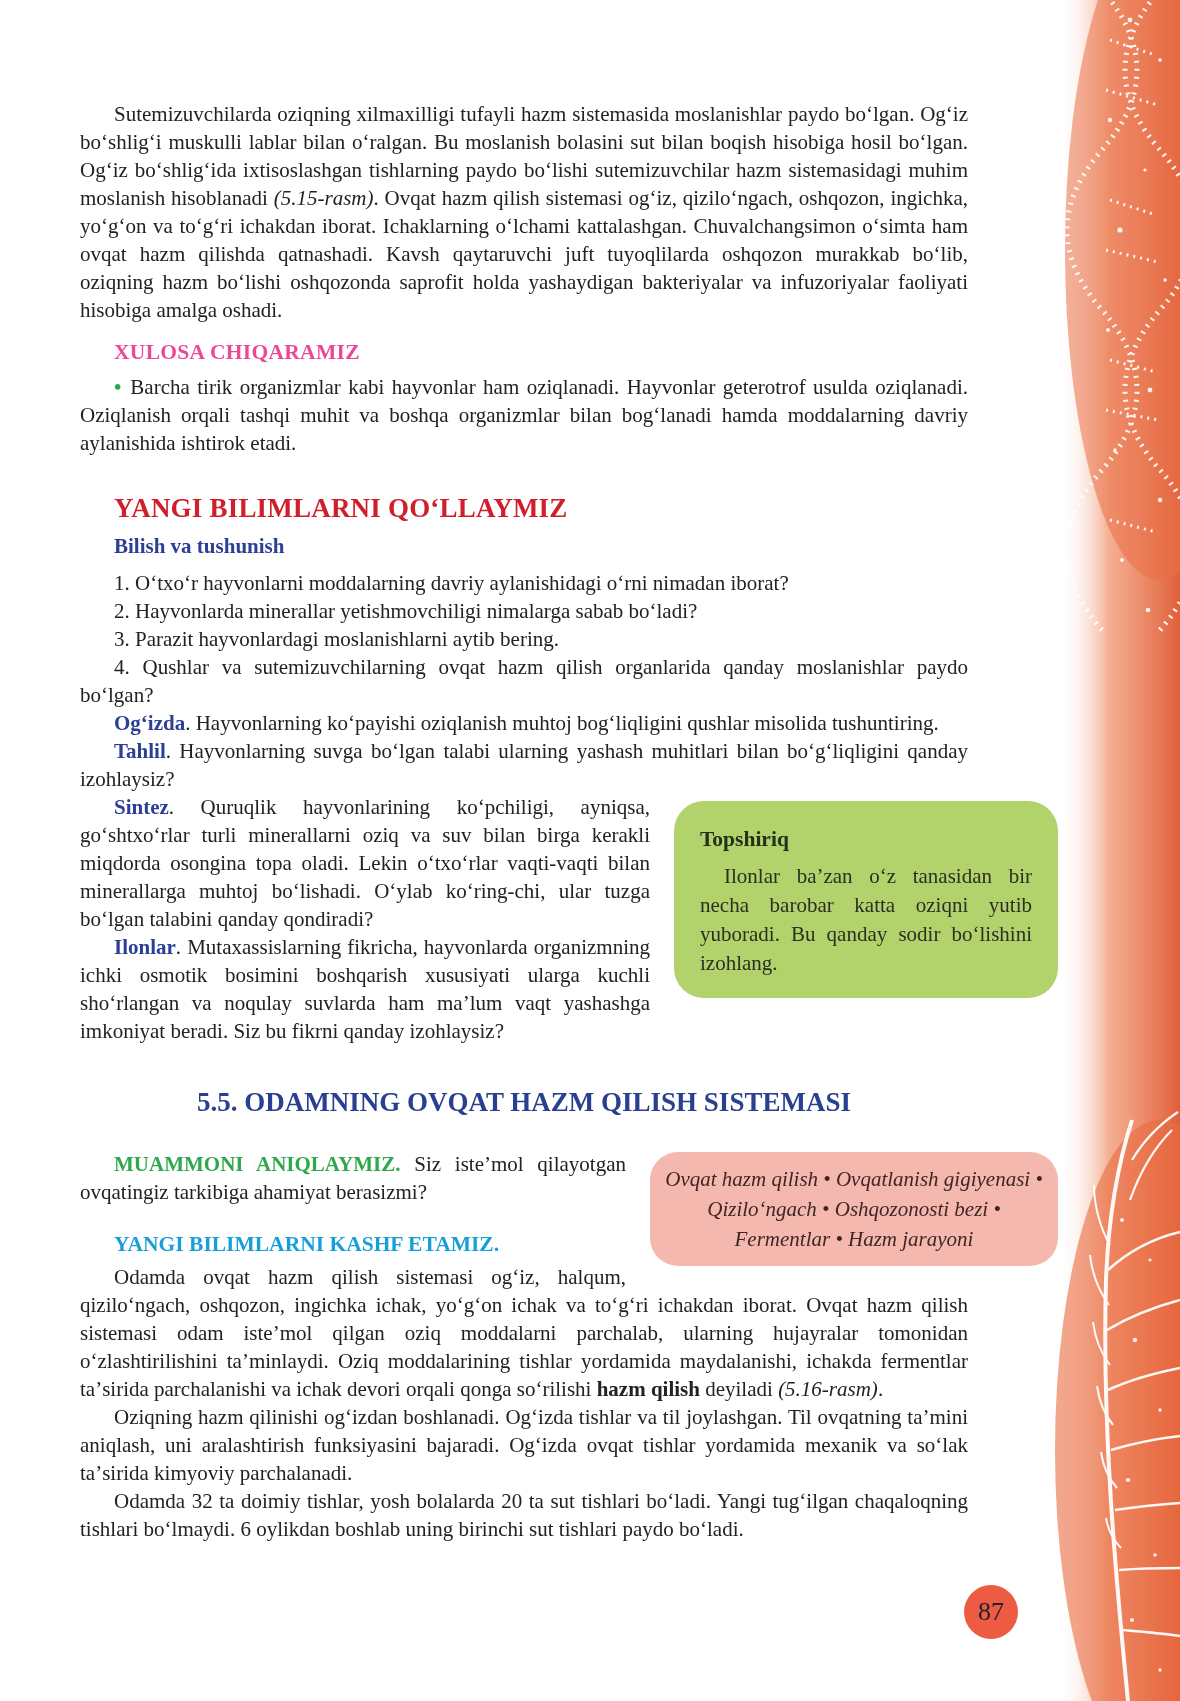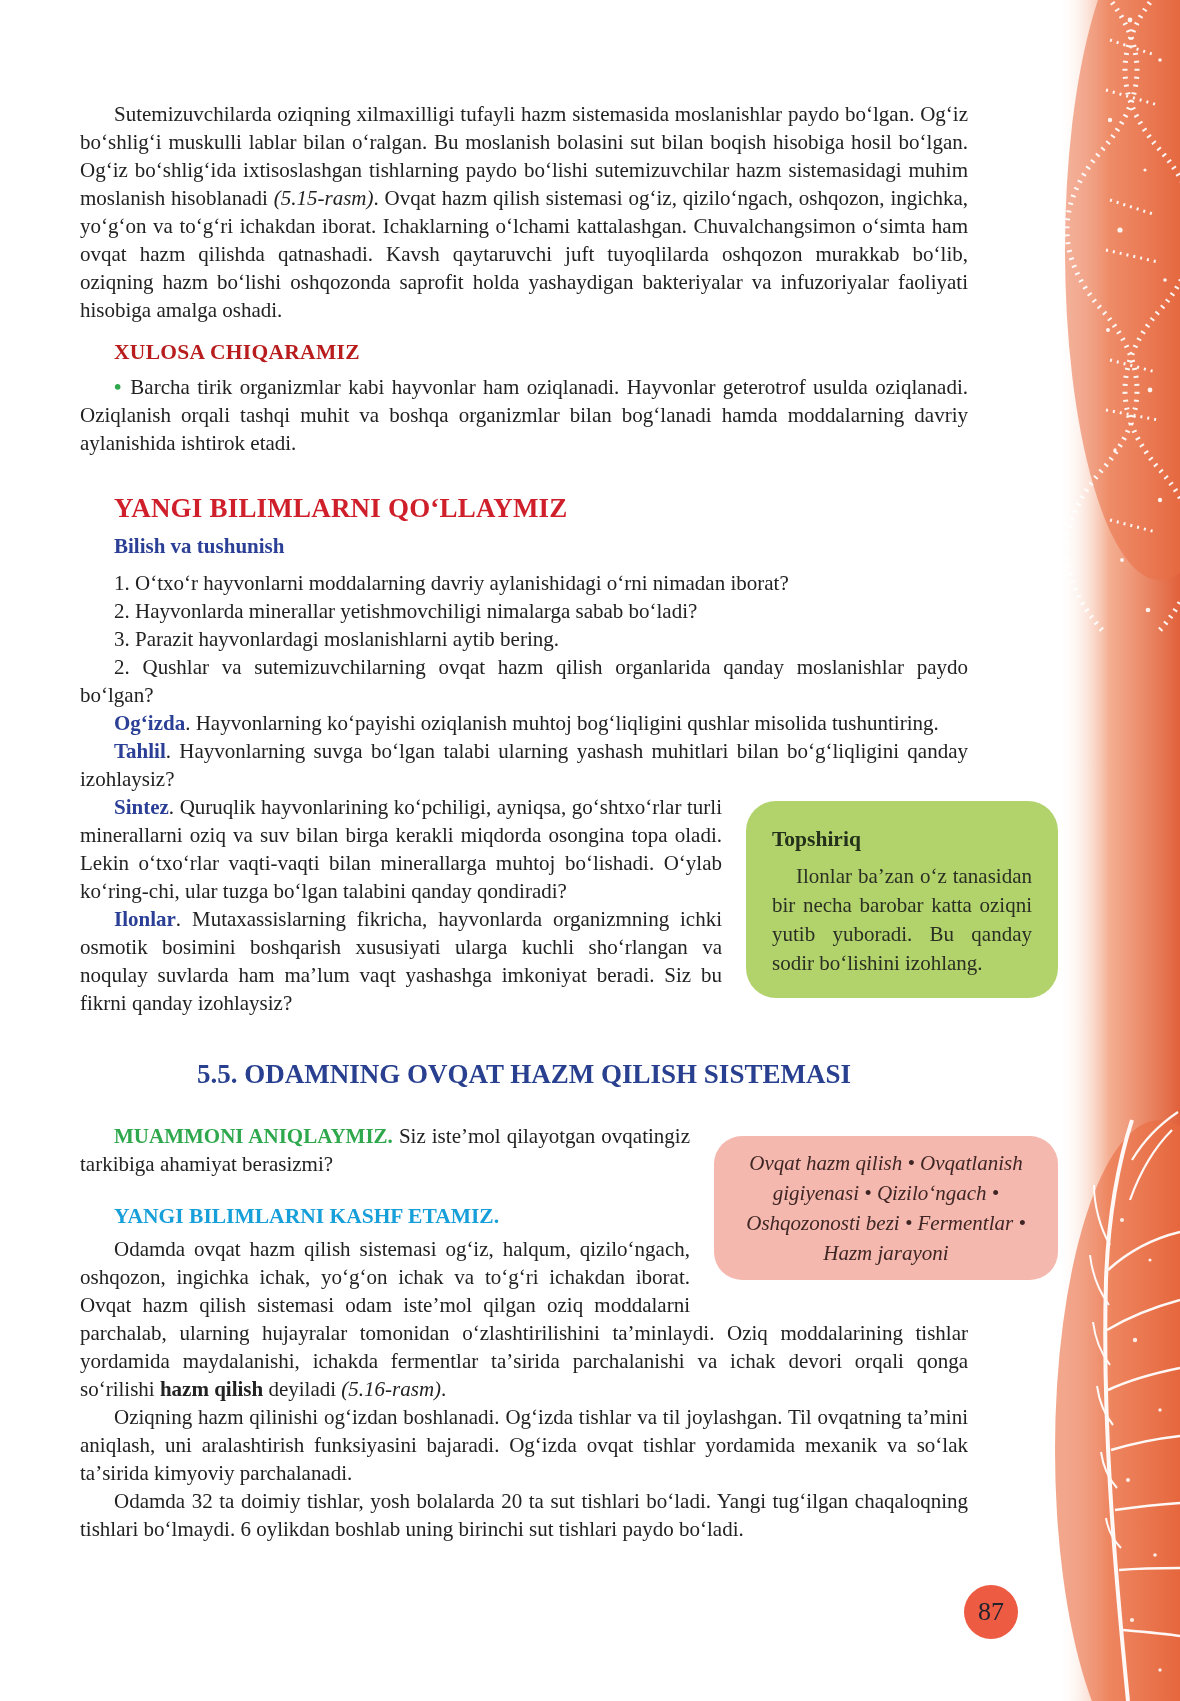--- a/index.html
+++ b/index.html
@@ -11,49 +11,49 @@
     position:relative;
     overflow:hidden;
   }
   .content {
     position:relative; z-index:2;
     padding:100px 212px 0 80px;
   }
   p.body { font-size:21px; line-height:28px; text-align:justify; margin:0; }
   .ind { text-indent:34px; }
   .h-dark {
-    font-size:21.5px; font-weight:bold; color:#b91c1c;
+    font-size:21.5px; font-weight:bold; color:#ec4899;
     margin:16px 0 8px; padding-left:34px; letter-spacing:.3px;
   }
   .h-red  { color:var(--red-heading,#cf1f2a); margin:36px 0 10px; padding-left:34px; font-size:27px; font-weight:bold; letter-spacing:.2px;}
   .h-blue { color:var(--blue-label,#2b3f96); margin:0 0 10px; padding-left:34px; font-size:21px; font-weight:bold; }
   .h-cyan { color:var(--cyan-heading,#179fd9); margin:26px 0 6px; padding-left:34px; font-size:21.5px; font-weight:bold; }
   .h-section {
     clear:both; color:var(--section-heading,#28408f);
     text-align:center; font-size:27px; font-weight:bold;
     margin:42px 0 32px;
   }
   .bullet { color:var(--green-heading,#2fa84d); padding-right:9px; font-weight:bold; }
   .lead-blue  { color:var(--blue-label,#2b3f96); font-weight:bold; }
   .lead-green { color:var(--green-heading,#2fa84d); font-weight:bold; }
 
   .green-box {
-    float:right; width:312px;
+    float:right; width:384px;
     margin:8px -90px 14px 24px;
     background:var(--green-box-bg,#b2d36c);
     border-radius:30px;
     padding:26px 26px 20px;
     box-sizing:border-box;
   }
   .green-box h4 { margin:0 0 10px; font-size:21.5px; font-weight:bold; color:#23301a; }
   .green-box p  { margin:0; font-size:21px; line-height:29px; text-align:justify; text-indent:24px; color:#2a2f22; }
 
   .pink-box {
-    float:right; width:344px;
-    margin:14px -90px 14px 24px;
+    float:right; width:408px;
+    margin:2px -90px 14px 24px;
     background:var(--pink-box-bg,#f4b8ae);
     border-radius:28px;
     padding:12px 12px;
     box-sizing:border-box;
   }
   .pink-box p {
     margin:0; font-style:italic; text-align:center;
     font-size:21px; line-height:30px; color:#3f2624;
   }
 
@@ -139,21 +139,21 @@
 
   <h3 class="h-dark">XULOSA CHIQARAMIZ</h3>
   <p class="body ind"><span class="bullet">•</span><span>Barcha tirik organizmlar kabi hayvonlar ham oziqlanadi. Hayvonlar geterotrof usulda oziqlanadi. Oziqlanish orqali tashqi muhit va boshqa organizmlar bilan bogʻlanadi hamda moddalarning davriy aylanishida ishtirok etadi.</span></p>
 
   <h3 class="h-red">YANGI BILIMLARNI QOʻLLAYMIZ</h3>
   <h4 class="h-blue">Bilish va tushunish</h4>
 
   <p class="body ind">1. Oʻtxoʻr hayvonlarni moddalarning davriy aylanishidagi oʻrni nimadan iborat?</p>
   <p class="body ind">2. Hayvonlarda minerallar yetishmovchiligi nimalarga sabab boʻladi?</p>
   <p class="body ind">3. Parazit hayvonlardagi moslanishlarni aytib bering.</p>
-  <p class="body ind">2. Qushlar va sutemizuvchilarning ovqat hazm qilish organlarida qanday moslanishlar paydo boʻlgan?</p>
+  <p class="body ind">4. Qushlar va sutemizuvchilarning ovqat hazm qilish organlarida qanday moslanishlar paydo boʻlgan?</p>
 
   <p class="body ind"><b class="lead-blue">Ogʻizda</b><span>. Hayvonlarning koʻpayishi oziqlanish muhtoj bogʻliqligini qushlar misolida tushuntiring.</span></p>
   <p class="body ind"><b class="lead-blue">Tahlil</b><span>. Hayvonlarning suvga boʻlgan talabi ularning yashash muhitlari bilan boʻgʻliqligini qanday izohlaysiz?</span></p>
 
   <div class="green-box">
     <h4>Topshiriq</h4>
     <p>Ilonlar baʼzan oʻz tanasidan bir necha barobar katta oziqni yutib yuboradi. Bu qanday sodir boʻlishini izohlang.</p>
   </div>
 
   <p class="body ind"><b class="lead-blue">Sintez</b><span>. Quruqlik hayvonlarining koʻpchiligi, ayniqsa, goʻshtxoʻrlar turli minerallarni oziq va suv bilan birga kerakli miqdorda osongina topa oladi. Lekin oʻtxoʻrlar vaqti-vaqti bilan minerallarga muhtoj boʻlishadi. Oʻylab koʻring-chi, ular tuzga boʻlgan talabini qanday qondiradi?</span></p>

